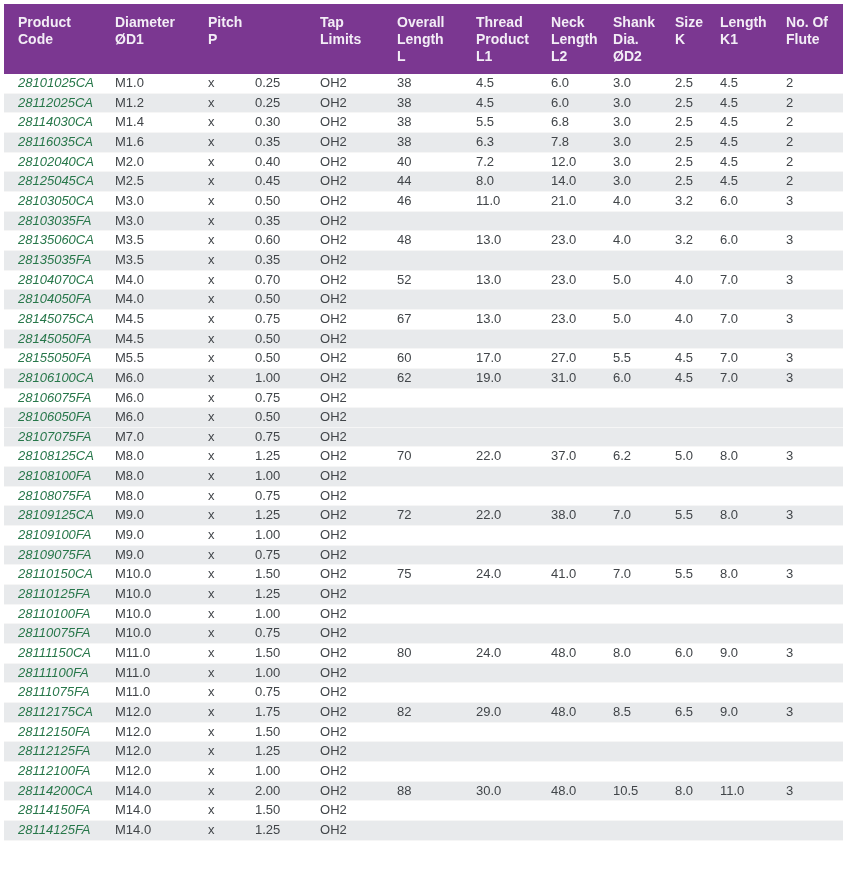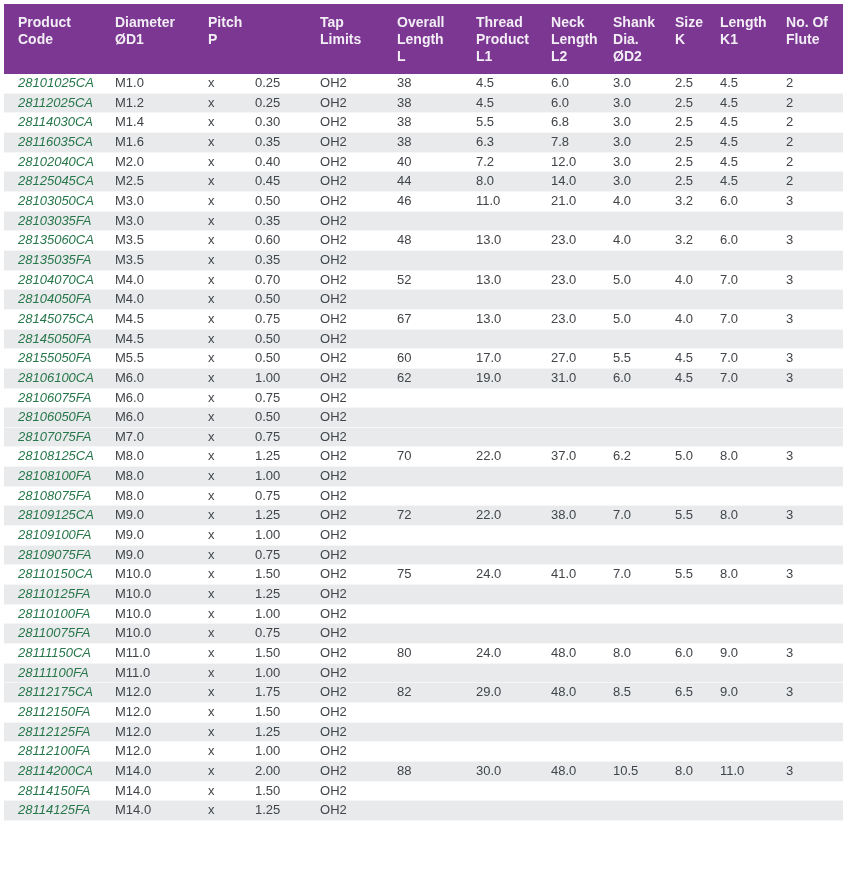--- a/index.html
+++ b/index.html
@@ -521,20 +521,34 @@
           <td>1.00</td>
           <td>OH2</td>
           <td></td>
           <td></td>
           <td></td>
           <td></td>
           <td></td>
           <td></td>
           <td></td>
         </tr>
+        <tr>
+          <td class="code">28111075FA</td>
+          <td>M11.0</td>
+          <td>x</td>
+          <td>0.75</td>
+          <td>OH2</td>
+          <td></td>
+          <td></td>
+          <td></td>
+          <td></td>
+          <td></td>
+          <td></td>
+          <td></td>
+        </tr>
         <tr class="stripe">
           <td class="code">28112175CA</td>
           <td>M12.0</td>
           <td>x</td>
           <td>1.75</td>
           <td>OH2</td>
           <td>82</td>
           <td>29.0</td>
           <td>48.0</td>
           <td>8.5</td>

